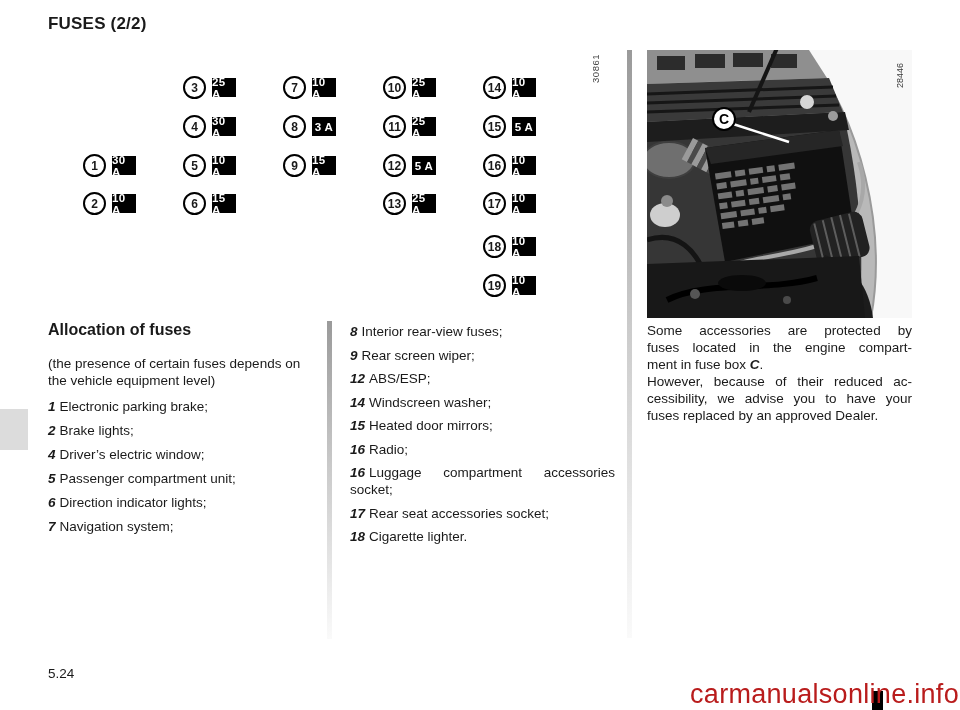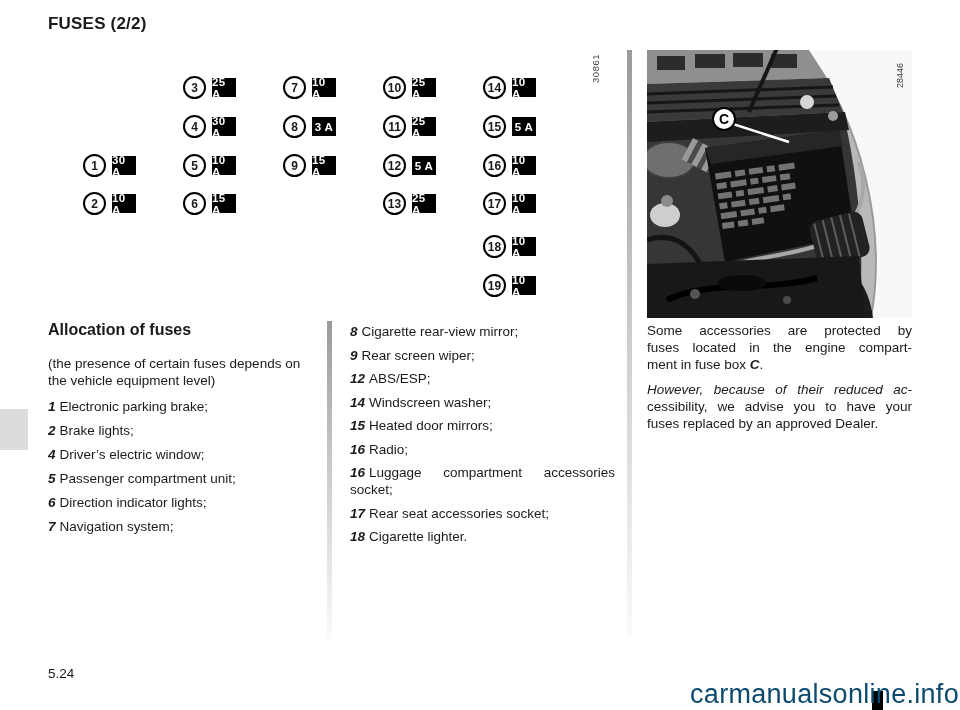--- a/index.html
+++ b/index.html
@@ -25,24 +25,24 @@
 
   
   .col{position:absolute;font-size:13.5px;line-height:17px;}
   .alloc-heading{font-size:16px;font-weight:bold;line-height:18px;margin-bottom:16px;}
   .alloc-note{margin-bottom:9px;}
   .li{margin-bottom:7px;}
   .li-mid{margin-bottom:6.5px;}
   .num{font-style:italic;font-weight:bold;margin-right:4px;}
   .justify{text-align:justify;}
   .jline{text-align:justify;text-align-last:justify;}
-  .para-gap{margin-top:8px;font-style:italic;}
+  .para-gap{margin-top:0;}
 
   .page-number{position:absolute;left:48px;top:666px;font-size:13.5px;}
-  .watermark{position:absolute;right:27px;top:679px;font-size:27px;color:#0c4a6e;letter-spacing:.3px;}
+  .watermark{position:absolute;right:27px;top:679px;font-size:27px;color:#b91c1c;letter-spacing:.3px;}
 
   .photo{position:absolute;left:647px;top:50px;width:265px;height:268px;}
   svg text{font-family:"Liberation Sans",sans-serif;}
 </style>
 </head>
 <body>
 
 <div id="page">
 
   <div class="page-title">FUSES (2/2)</div>
@@ -214,21 +214,21 @@
     <div class="alloc-note">(the presence of certain fuses depends on the vehicle equipment level)</div>
     <div class="li"><span class="num">1</span><span>Electronic parking brake;</span></div>
     <div class="li"><span class="num">2</span><span>Brake lights;</span></div>
     <div class="li"><span class="num">4</span><span>Driver’s electric window;</span></div>
     <div class="li"><span class="num">5</span><span>Passenger compartment unit;</span></div>
     <div class="li"><span class="num">6</span><span>Direction indicator lights;</span></div>
     <div class="li"><span class="num">7</span><span>Navigation system;</span></div>
   </div>
 
   <div class="col" style="left:350px;top:323px;width:265px">
-    <div class="li-mid"><span class="num">8</span><span>Cigarette rear-view mirror;</span></div>
+    <div class="li-mid"><span class="num">8</span><span>Interior rear-view fuses;</span></div>
     <div class="li-mid"><span class="num">9</span><span>Rear screen wiper;</span></div>
     <div class="li-mid"><span class="num">12</span><span>ABS/ESP;</span></div>
     <div class="li-mid"><span class="num">14</span><span>Windscreen washer;</span></div>
     <div class="li-mid"><span class="num">15</span><span>Heated door mirrors;</span></div>
     <div class="li-mid"><span class="num">16</span><span>Radio;</span></div>
     <div class="li-mid justify"><span class="num">16</span><span>Luggage compartment accessories socket;</span></div>
     <div class="li-mid"><span class="num">17</span><span>Rear seat accessories socket;</span></div>
     <div class="li-mid"><span class="num">18</span><span>Cigarette lighter.</span></div>
   </div>
 

